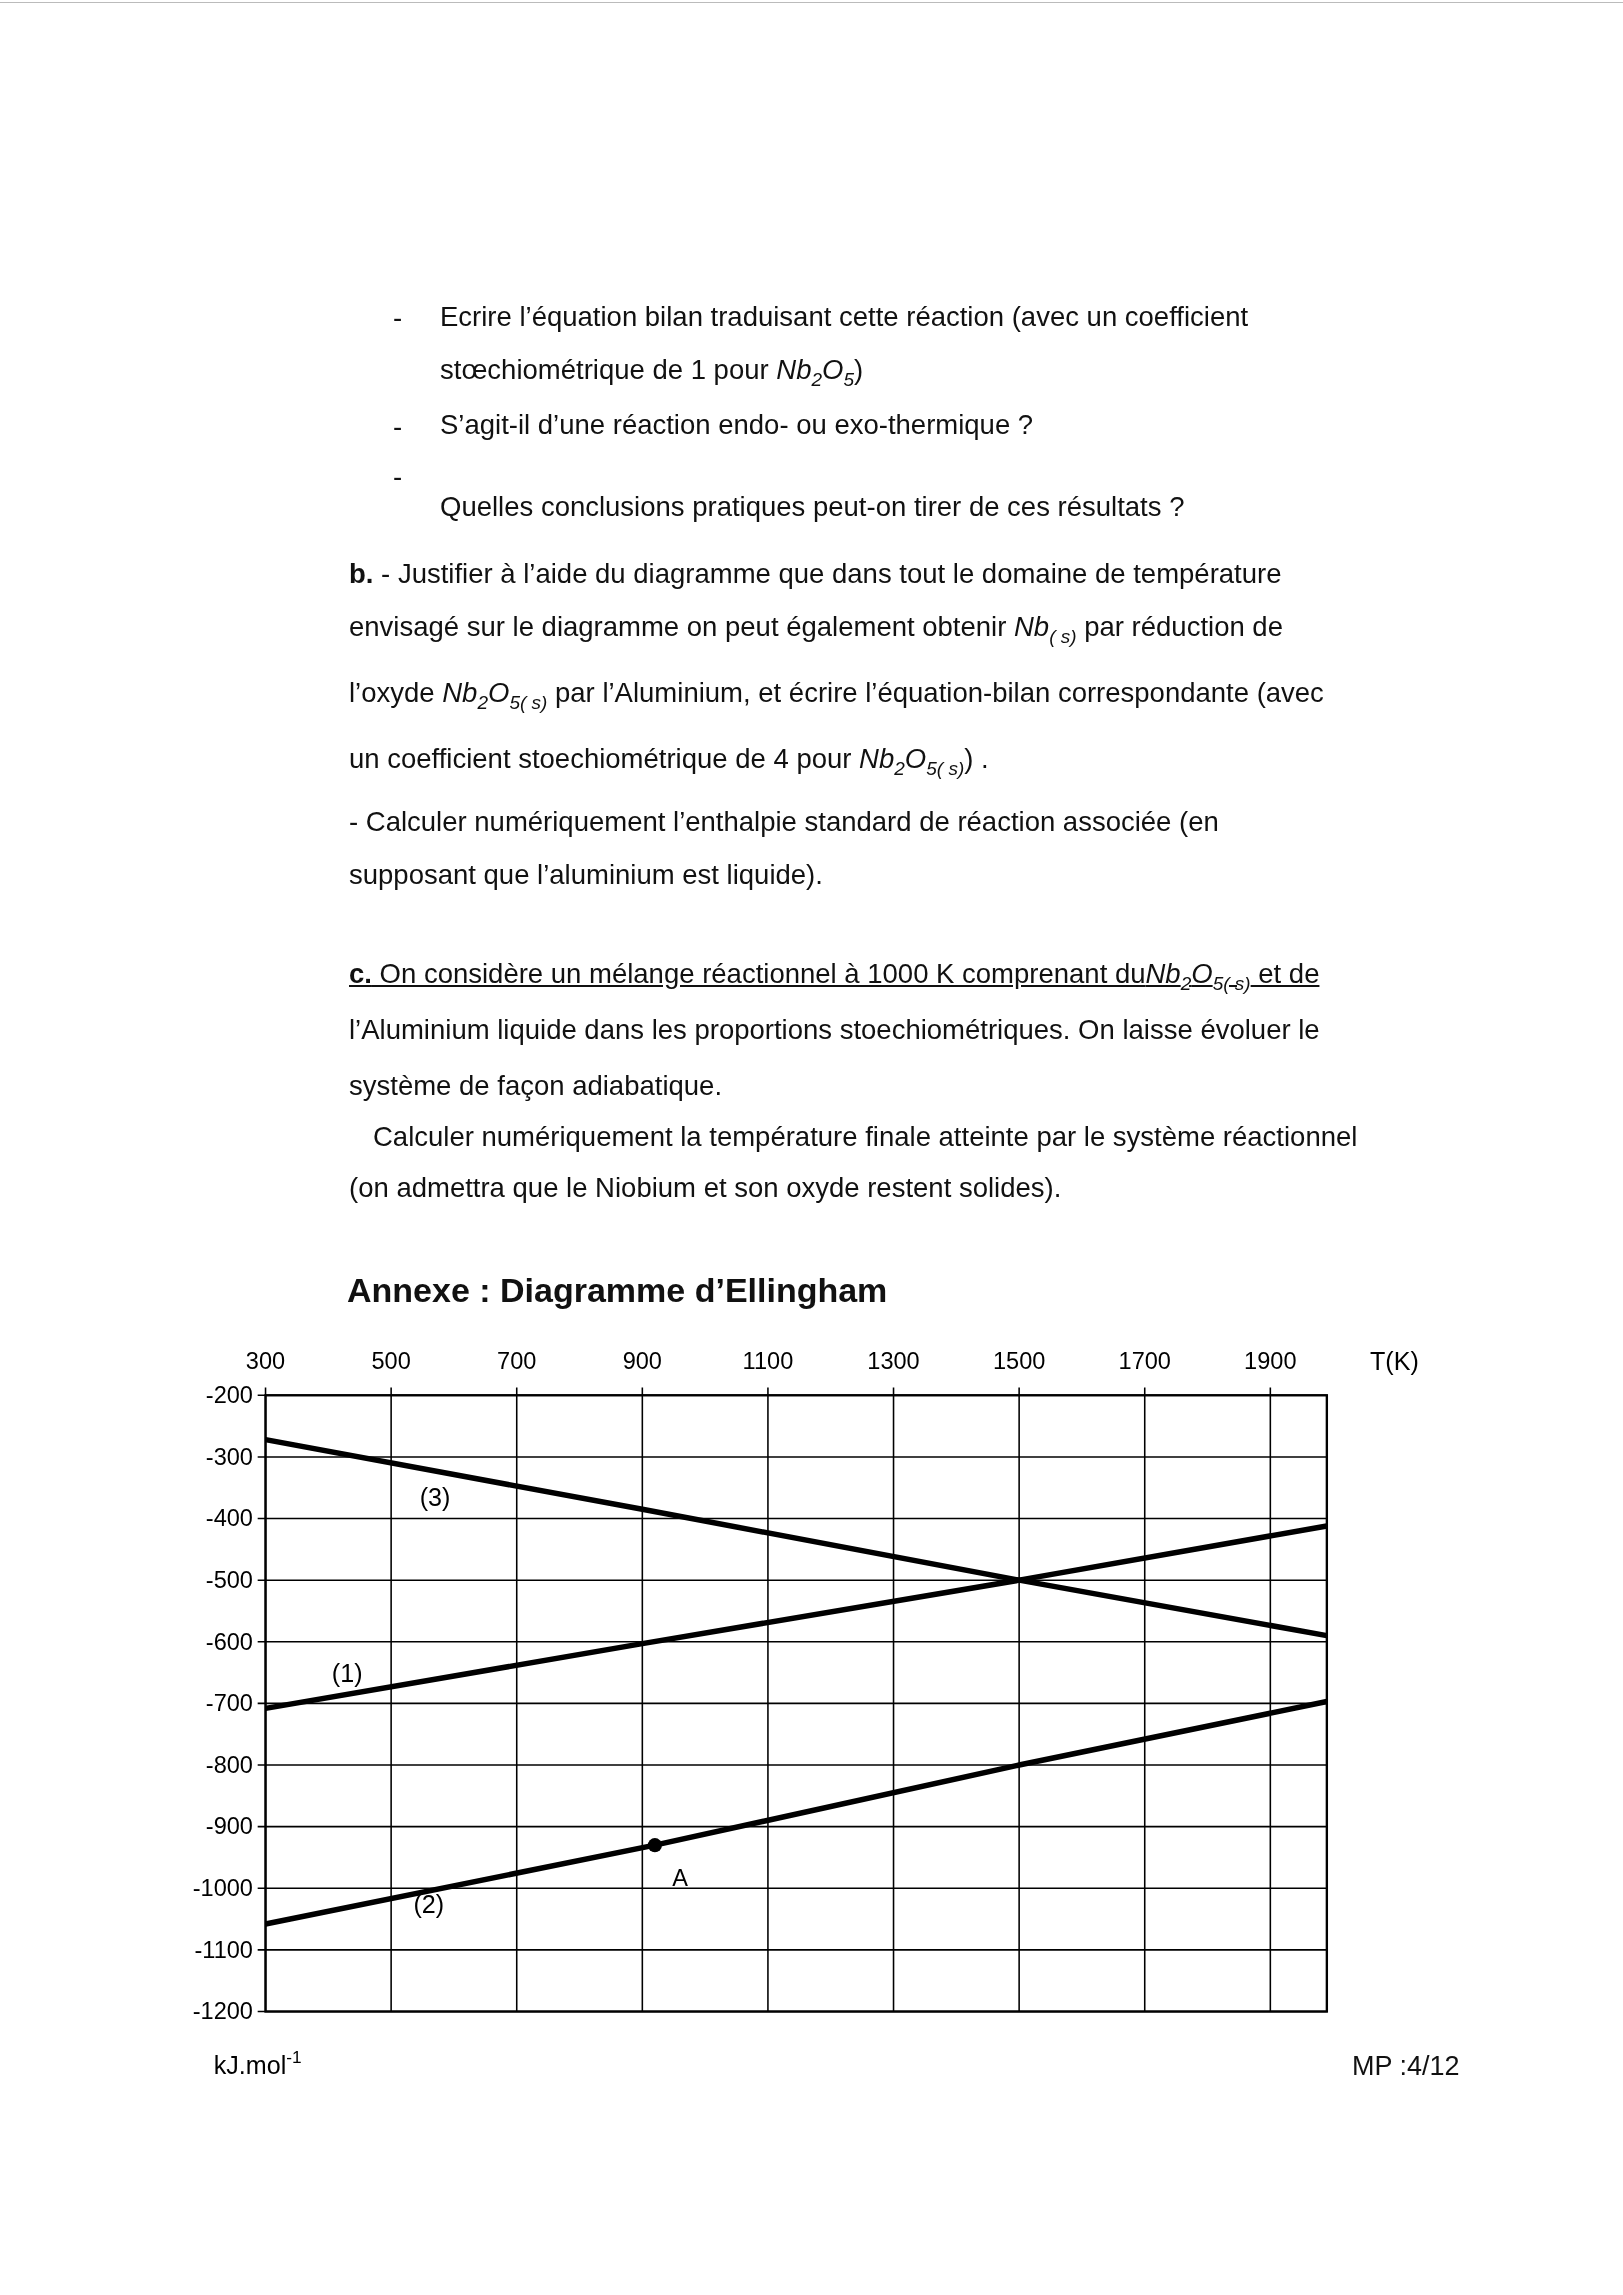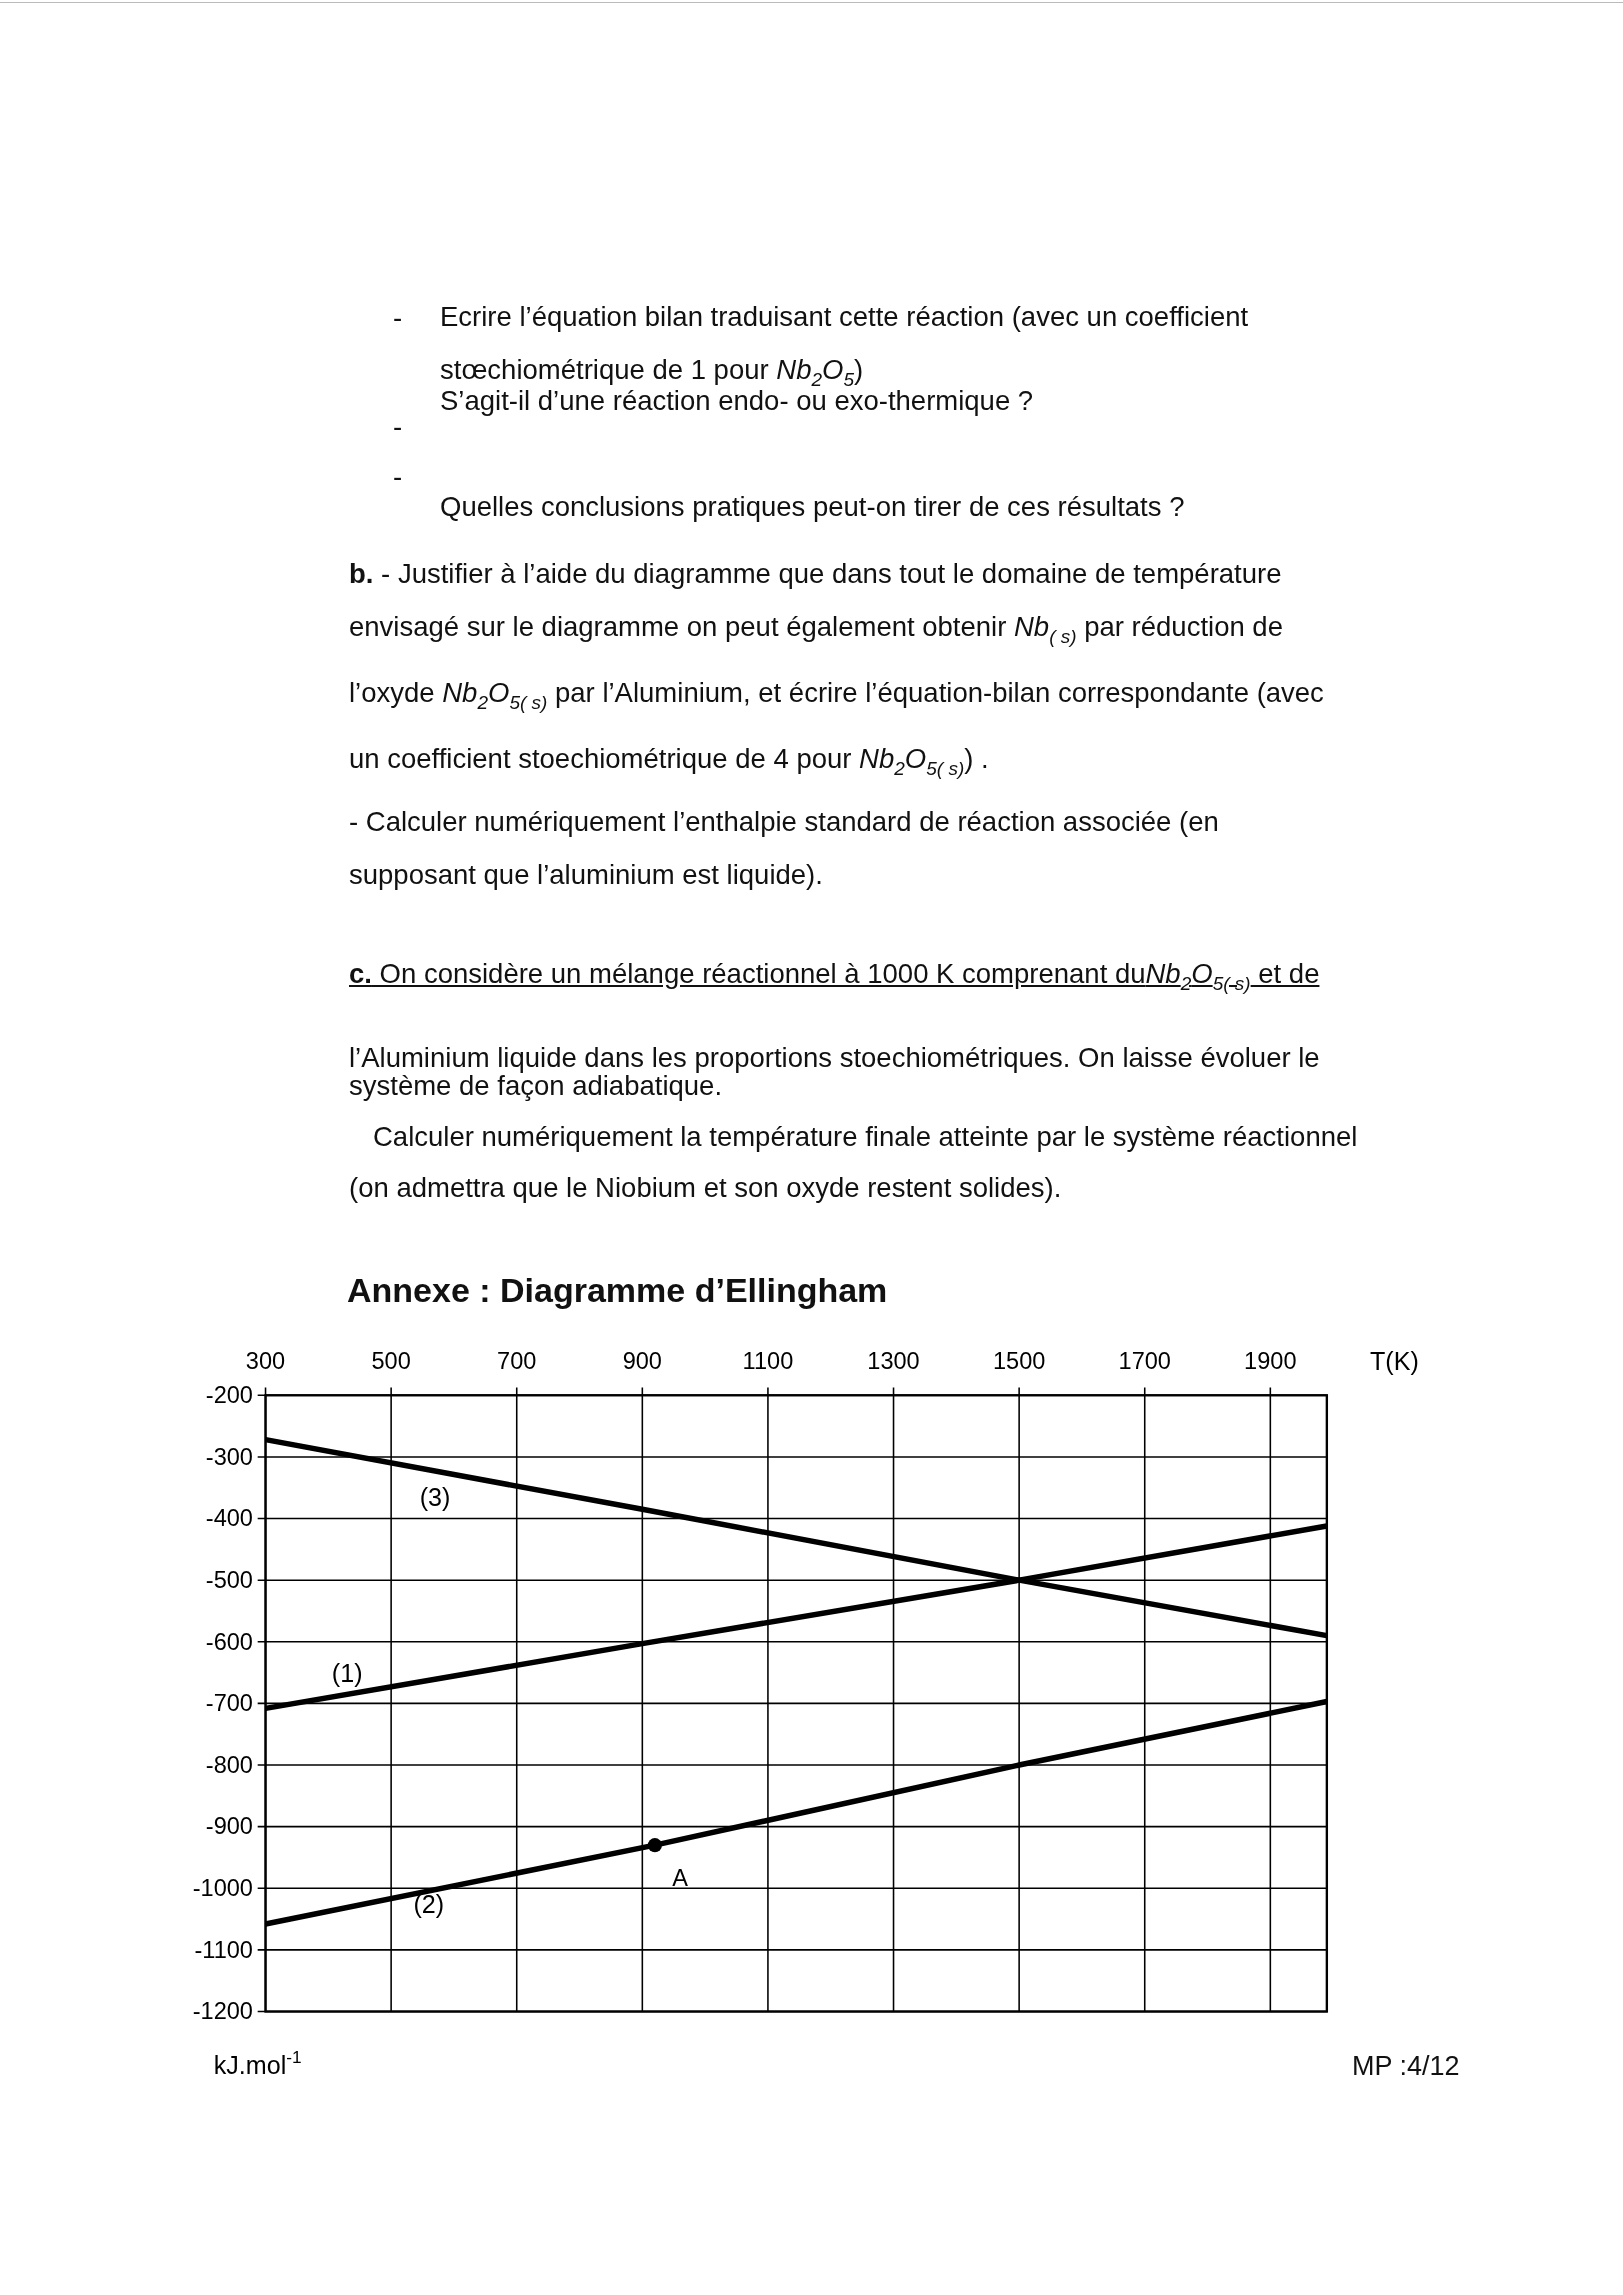--- a/index.html
+++ b/index.html
@@ -19,33 +19,33 @@
 <body>
 
 <div class="topline"></div>
 
 <span class="bullet" style="left:393px;top:302px;">-</span>
 <div class="txt" style="left:440px;top:301px;">Ecrire l’équation bilan traduisant cette réaction (avec un coefficient</div>
 <div class="txt" style="left:440px;top:354px;">
   <span>stœchiométrique de 1 pour </span><i class="ch"><span>Nb</span><sub>2</sub><span>O</span><sub>5</sub></i><span>)</span>
 </div>
 <span class="bullet" style="left:393px;top:411px;">-</span>
-<div class="txt" style="left:440px;top:385px;">S’agit-il d’une réaction endo- ou exo-thermique ?</div>
+<div class="txt" style="left:440px;top:409px;">S’agit-il d’une réaction endo- ou exo-thermique ?</div>
 <span class="bullet" style="left:393px;top:461px;">-</span>
 <div class="txt" style="left:440px;top:459px;margin-top:32px;">Quelles conclusions pratiques peut-on tirer de ces résultats ?</div>
 
 <div class="txt" style="left:349px;top:558px;"><b>b.</b><span> - Justifier à l’aide du diagramme que dans tout le domaine de température</span></div>
 <div class="txt" style="left:349px;top:611px;"><span>envisagé sur le diagramme on peut également obtenir </span><i class="ch"><span>Nb</span><sub>( s)</sub></i><span> par réduction de</span></div>
 <div class="txt" style="left:349px;top:677px;"><span>l’oxyde </span><i class="ch"><span>Nb</span><sub>2</sub><span>O</span><sub>5( s)</sub></i><span> par l’Aluminium,  et écrire l’équation-bilan correspondante (avec</span></div>
 <div class="txt" style="left:349px;top:743px;"><span>un coefficient stoechiométrique de 4 pour </span><i class="ch"><span>Nb</span><sub>2</sub><span>O</span><sub>5( s)</sub></i><span>) .</span></div>
 <div class="txt" style="left:349px;top:806px;">- Calculer numériquement l’enthalpie standard de réaction associée (en</div>
 <div class="txt" style="left:349px;top:859px;">supposant que l’aluminium est liquide).</div>
 
 <div class="txt" style="left:349px;top:958px;text-decoration:underline;"><b>c.</b><span> On considère un mélange réactionnel à 1000 K comprenant du</span><i class="ch"><span>Nb</span><sub>2</sub><span>O</span><sub>5( s)</sub></i><span>  et de</span></div>
-<div class="txt" style="left:349px;top:1042px;">l’Aluminium liquide dans les proportions stoechiométriques. On laisse évoluer le</div>
+<div class="txt" style="left:349px;top:1014px;">l’Aluminium liquide dans les proportions stoechiométriques. On laisse évoluer le</div>
 <div class="txt" style="left:349px;top:1070px;">système de façon adiabatique.</div>
 <div class="txt" style="left:349px;top:1121px;margin-left:24px;">Calculer numériquement la température finale atteinte par le système réactionnel</div>
 <div class="txt" style="left:349px;top:1172px;">(on admettra que le Niobium et son oxyde restent solides).</div>
 
 <div class="title">Annexe : Diagramme d’Ellingham</div>
 
 <svg id="chart" width="1623" height="785" viewBox="0 0 2067 1000">
   <g id="grid">
       <rect x="338" y="87" width="1352" height="785" fill="none" stroke="#000" stroke-width="3"></rect>
       <line x1="338" y1="77" x2="338" y2="872" stroke="#000" stroke-width="2"></line>

